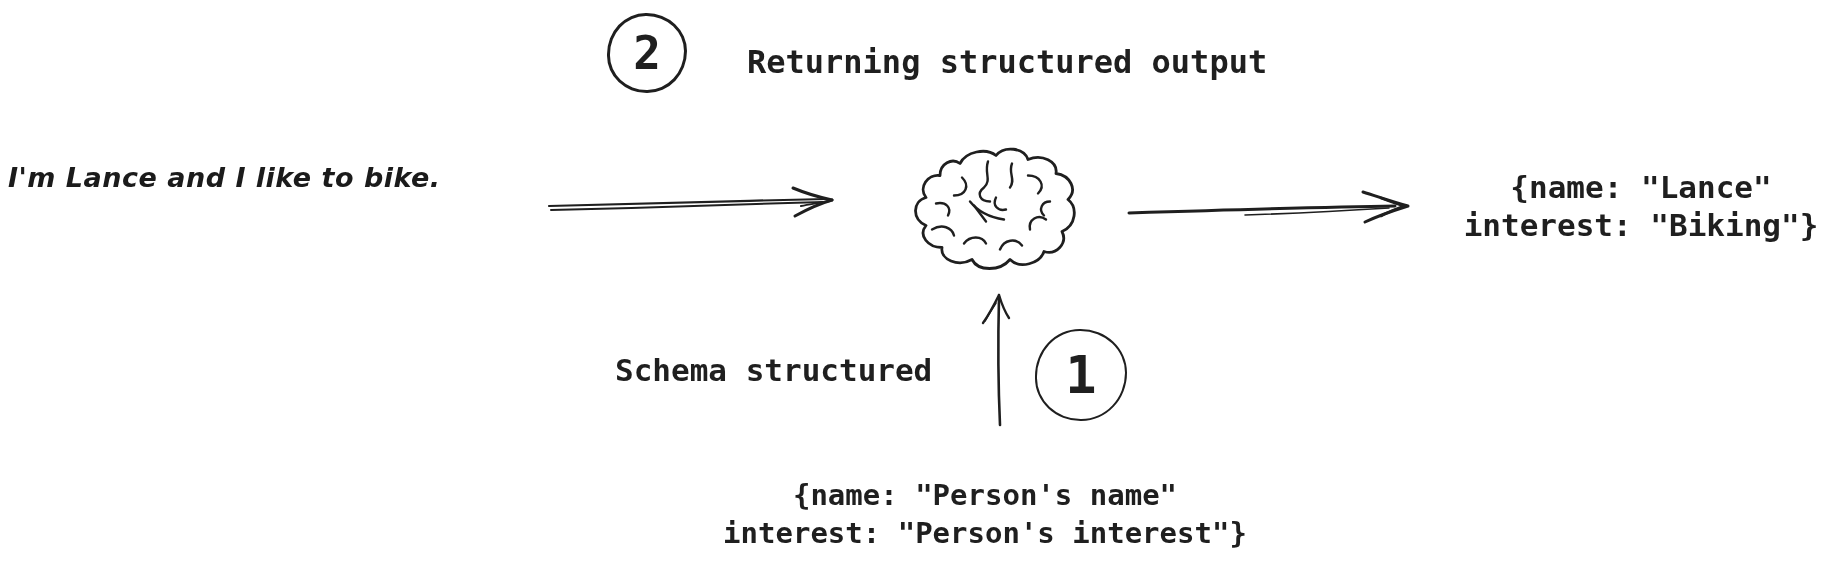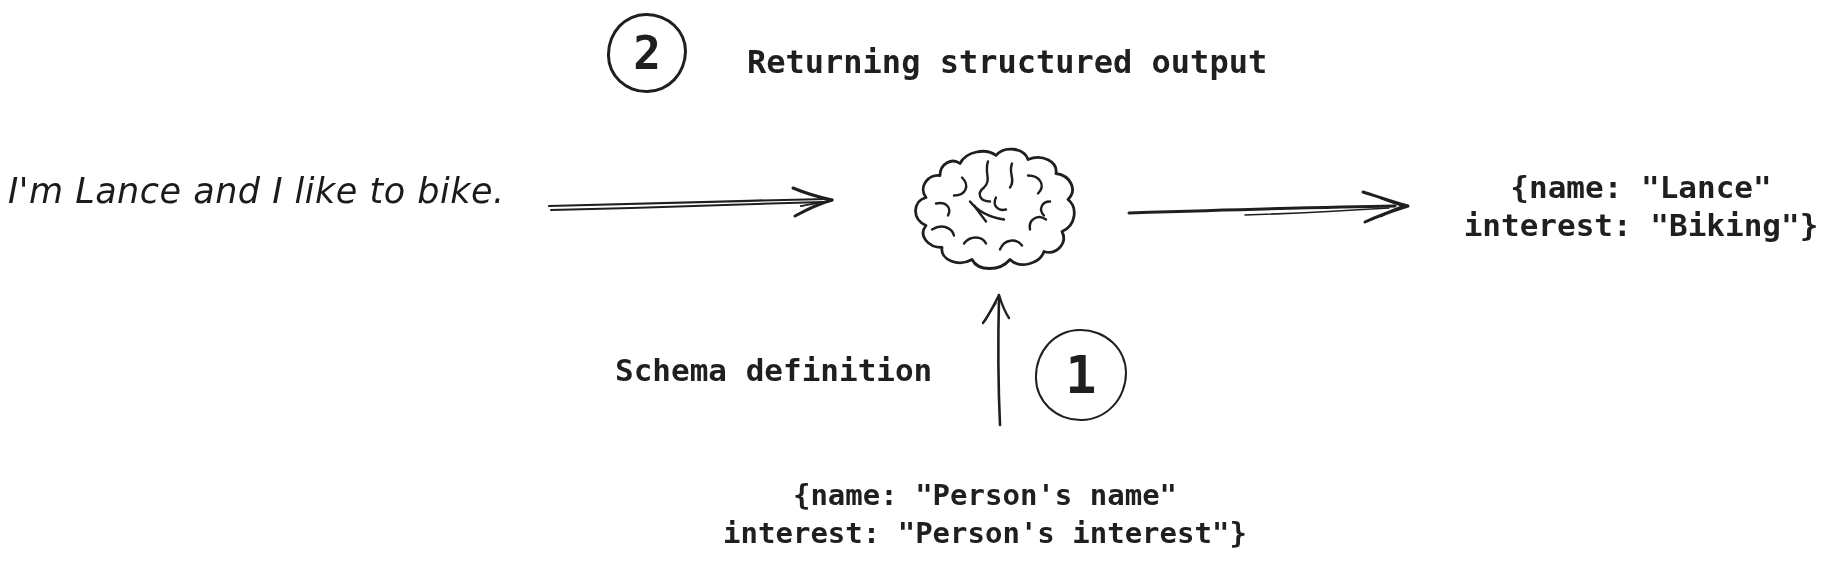--- a/index.html
+++ b/index.html
@@ -39,25 +39,25 @@
   .mono-label {
     font-family: "DejaVu Sans Mono", "Liberation Mono", monospace;
     font-weight: 600;
     color: var(--ink);
     white-space: nowrap;
   }
   .title-label { left: 747px; top: 30px; font-size: 32px; line-height: 40px; margin-top: 12px; }
   .schema-label { left: 615px; top: 350px; font-size: 31px; line-height: 40px; }
 
   .handwritten {
-    left: 8px; top: 166px;
+    left: 8px; top: 153px;
     font-family: "DejaVu Sans", "Liberation Sans", sans-serif;
     font-style: italic;
-    font-weight: 400;
-    font-size: 35px;
+    font-weight: 700;
+    font-size: 27px;
     line-height: 50px;
     color: #1b1b1b;
     white-space: nowrap;
     letter-spacing: 0.5px;
   }
 
   .code-block {
     font-family: "DejaVu Sans Mono", "Liberation Mono", monospace;
     font-weight: 600;
     color: var(--ink);
@@ -119,21 +119,21 @@
       <path d="M 238 4 C 254 9, 268 14, 283 18 C 267 23, 253 28, 240 34" stroke-width="3"></path>
       <path d="M 256 10 C 264 13, 272 16, 279 18 C 271 21, 263 24, 256 28" stroke-width="2.6"></path>
     </svg>
   </div>
 
   <div class="abs code-block output-block">
     <div>{name: "Lance"</div>
     <div>interest: "Biking"}</div>
   </div>
 
-  <div class="abs mono-label schema-label">Schema definition</div>
+  <div class="abs mono-label schema-label">Schema structured</div>
 
   <div class="abs" style="left:975px; top:287px;">
     <svg width="50" height="140" viewBox="0 0 50 140">
       <path d="M 25 138 C 23 95, 23 50, 24 10" stroke-width="2.6"></path>
       <path d="M 24 8 C 18 20, 13 29, 8 36" stroke-width="2.4"></path>
       <path d="M 24 8 C 27 18, 30 25, 34 31" stroke-width="2.4"></path>
       <path d="M 10 34 C 14 27, 17 22, 21 16" stroke-width="1.6"></path>
     </svg>
   </div>
 

